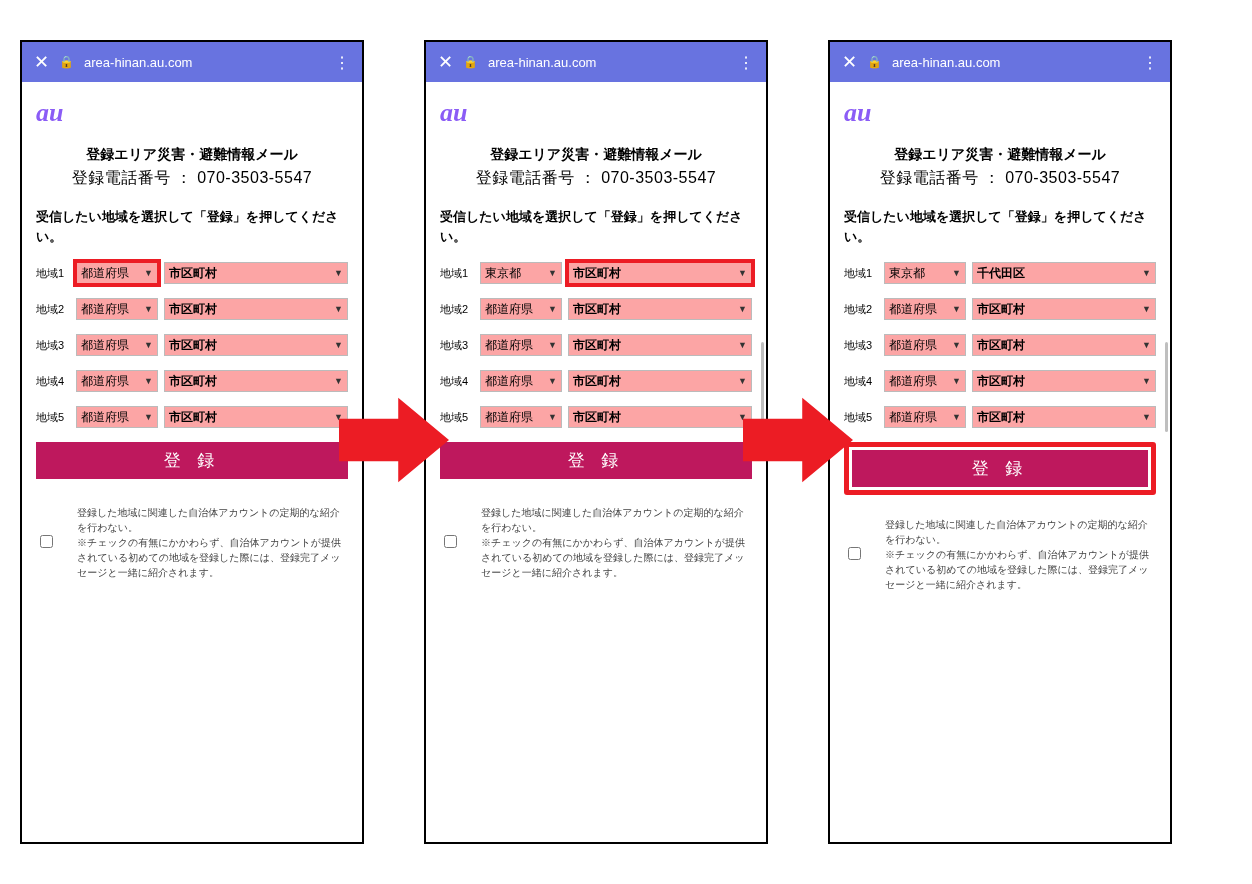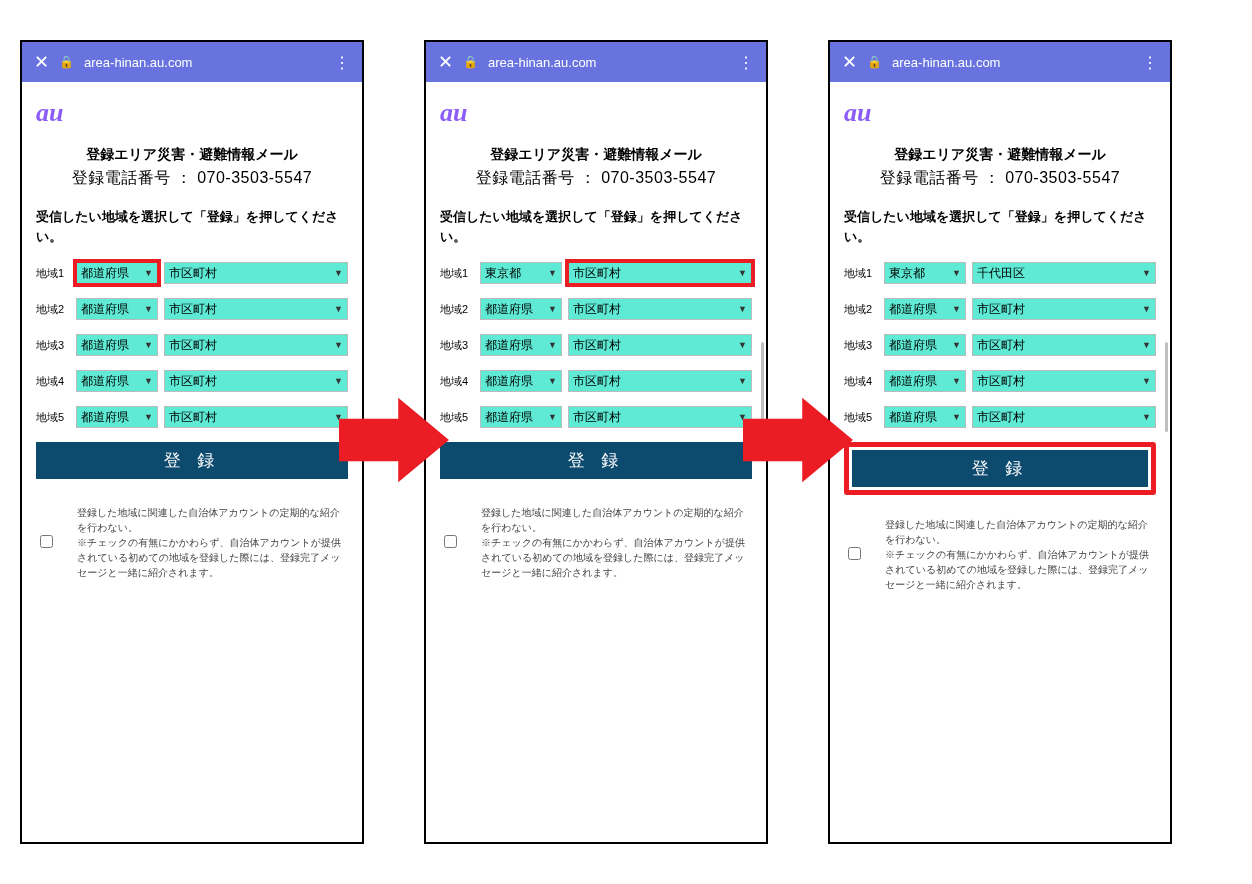--- a/index.html
+++ b/index.html
@@ -75,47 +75,47 @@
     margin-bottom: 14px;
     gap: 6px;
   }
   .region-row .lbl {
     font-size: 11px;
     width: 34px;
     flex-shrink: 0;
   }
   .sel {
     border: 1px solid #bbb;
-    background: #5eead4;
+    background: #fca5a5;
     font-size: 12px;
     padding: 3px 4px;
     height: 22px;
     display: flex;
     align-items: center;
     justify-content: space-between;
     box-sizing: border-box;
   }
   .sel .caret {
     font-size: 9px;
     color: #333;
     margin-left: 4px;
   }
   .sel.pref  { width: 82px; }
-  .sel.city  { flex: 1; }
+  .sel.city  { flex: 1; font-weight: bold; }
   .hl {
     outline: 4px solid #EC1C24;
     outline-offset: -1px;
   }
   .hl-thick {
     border: 5px solid #EC1C24;
     border-radius: 3px;
     padding: 3px;
   }
   .btn {
-    background: #0c4a6e;
+    background: #be185d;
     color: #fff;
     text-align: center;
     font-size: 17px;
     letter-spacing: 6px;
     padding: 7px 0;
     margin: 14px 0 26px 0;
   }
   .chk-block {
     display: flex;
     gap: 21px;

